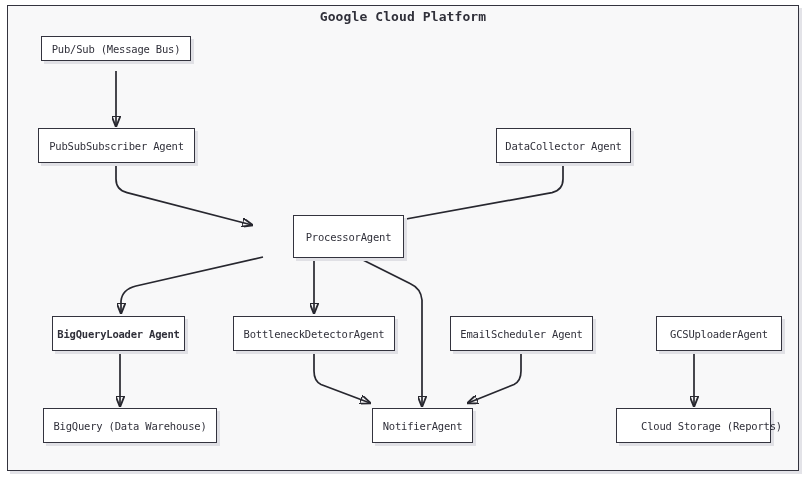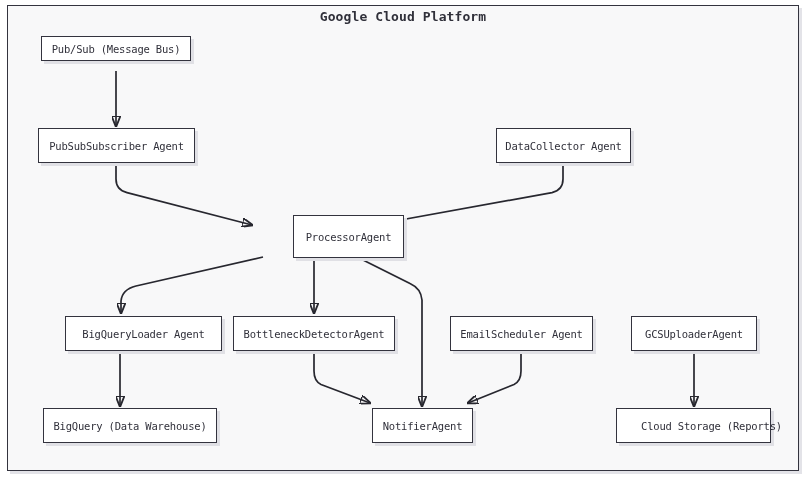--- a/index.html
+++ b/index.html
@@ -86,27 +86,27 @@
   </svg>
 
   <div class="node" style="left:41px;  top:36px;  width:150px; height:25px;">Pub/Sub (Message Bus)</div>
 
   <div class="node" style="left:38px;  top:128px; width:157px; height:35px;">PubSubSubscriber Agent</div>
 
   <div class="node" style="left:496px; top:128px; width:135px; height:35px;text-align:right;">DataCollector Agent</div>
 
   <div class="node" style="left:258px; top:215px; width:111px; height:43px;margin-left:35px;">ProcessorAgent</div>
 
-  <div class="node" style="left:65px;  top:316px; width:157px; height:35px;">BigQueryLoader Agent</div>
+  <div class="node" style="left:52px;  top:316px; width:133px; height:35px;font-weight:bold;">BigQueryLoader Agent</div>
 
   <div class="node" style="left:233px; top:316px; width:162px; height:35px;">BottleneckDetectorAgent</div>
 
   <div class="node" style="left:450px; top:316px; width:143px; height:35px;">EmailScheduler Agent</div>
 
-  <div class="node" style="left:631px; top:316px; width:126px; height:35px;">GCSUploaderAgent</div>
+  <div class="node" style="left:656px; top:316px; width:126px; height:35px;">GCSUploaderAgent</div>
 
   <div class="node" style="left:33px;  top:408px; width:174px; height:35px;margin-left:10px;">BigQuery (Data Warehouse)</div>
 
   <div class="node" style="left:372px; top:408px; width:101px; height:35px;">NotifierAgent</div>
 
   <div class="node" style="left:616px; top:408px; width:155px; height:35px;padding-left:36px;">Cloud Storage (Reports)</div>
 
 </div>
 
 </body></html>

